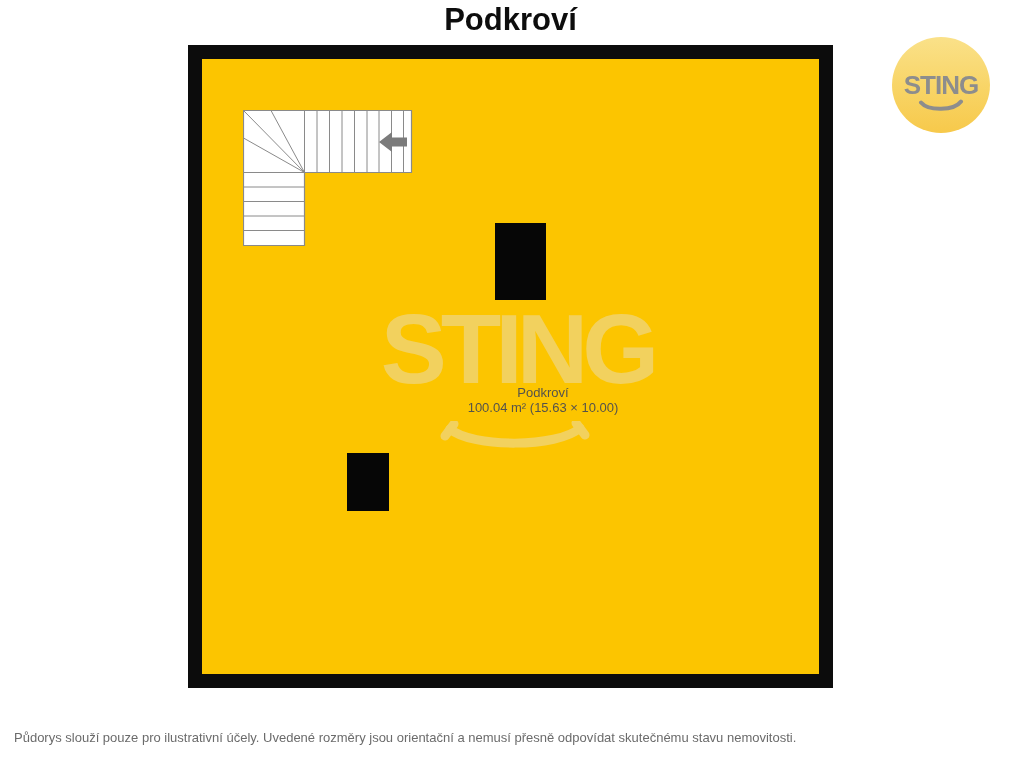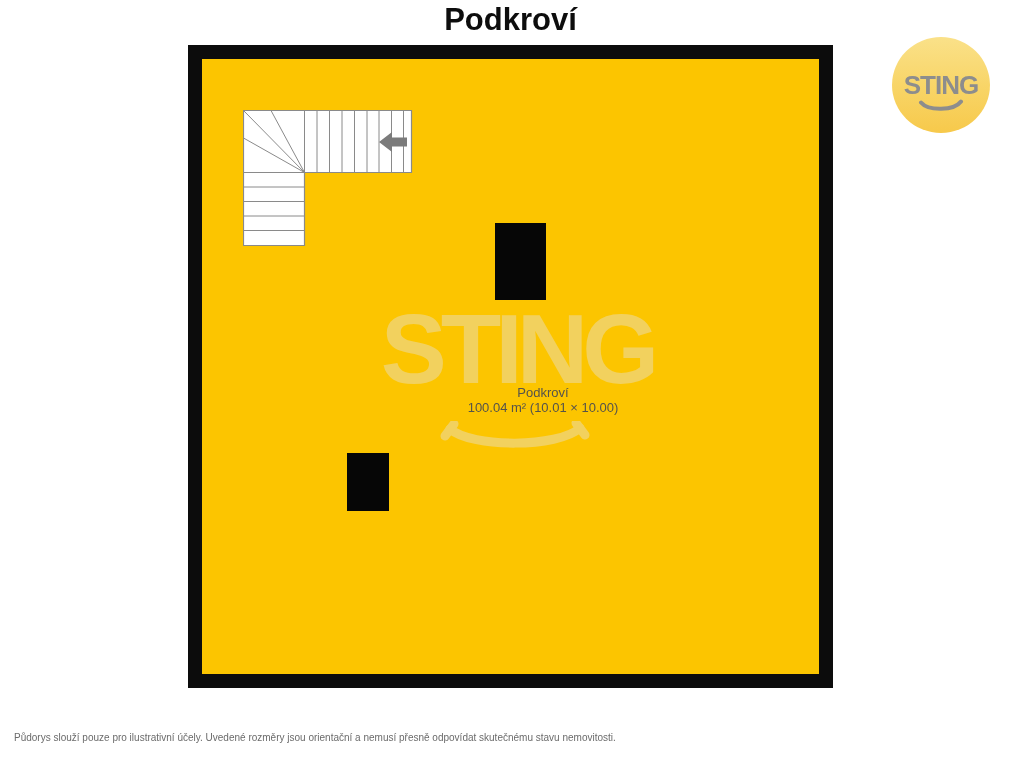--- a/index.html
+++ b/index.html
@@ -36,21 +36,21 @@
     border-radius:50%;
     background:linear-gradient(180deg,#FAE189 0%,#F8D465 55%,#F7C94B 100%);
   }
   .logo-text{
     position:absolute;left:0;right:0;top:35px;text-align:center;
     font-size:26px;line-height:26px;font-weight:bold;letter-spacing:-1px;
     color:#8D8D8D;
   }
   .logo-smile{position:absolute;left:50%;top:62px;transform:translateX(-50%);}
   .disclaimer{
-    position:absolute;left:14px;top:731px;font-size:10px;line-height:13px;
+    position:absolute;left:14px;top:731px;font-size:13px;line-height:13px;
     color:#6B6B6B;
   }
 </style>
 </head>
 <body>
 
 <div>
 
   <h1 class="page-title">Podkroví</h1>
 
@@ -59,21 +59,21 @@
     <div class="watermark-text">STING</div>
 
     <svg class="watermark-smile" width="150" height="34" viewBox="0 0 150 34">
       <path d="M10,8 C 32,27 118,27 140,7" fill="none" stroke="#F2D15E" stroke-width="9" stroke-linecap="round"></path>
       <path d="M5,15 L14,3" fill="none" stroke="#F2D15E" stroke-width="9" stroke-linecap="round"></path>
       <path d="M145,14 L136,2" fill="none" stroke="#F2D15E" stroke-width="9" stroke-linecap="round"></path>
     </svg>
 
     <div class="room-label">
       <div>Podkroví</div>
-      <div>100.04 m² (10.01 × 10.00)</div>
+      <div>100.04 m² (15.63 × 10.00)</div>
     </div>
 
     <svg class="stairs" width="170" height="137" viewBox="0 0 170 137">
 
       <polygon points="0.5,0.5 168.5,0.5 168.5,62.5 61.5,62.5 61.5,135.5 0.5,135.5" fill="#ffffff" stroke="#8a8a8a" stroke-width="1.2"></polygon>
 
       <line x1="61.5" y1="0.5" x2="61.5" y2="62.5" stroke="#8a8a8a"></line>
       <line x1="74" y1="0.5" x2="74" y2="62.5" stroke="#8a8a8a"></line>
       <line x1="86.5" y1="0.5" x2="86.5" y2="62.5" stroke="#8a8a8a"></line>
       <line x1="99" y1="0.5" x2="99" y2="62.5" stroke="#8a8a8a"></line>

